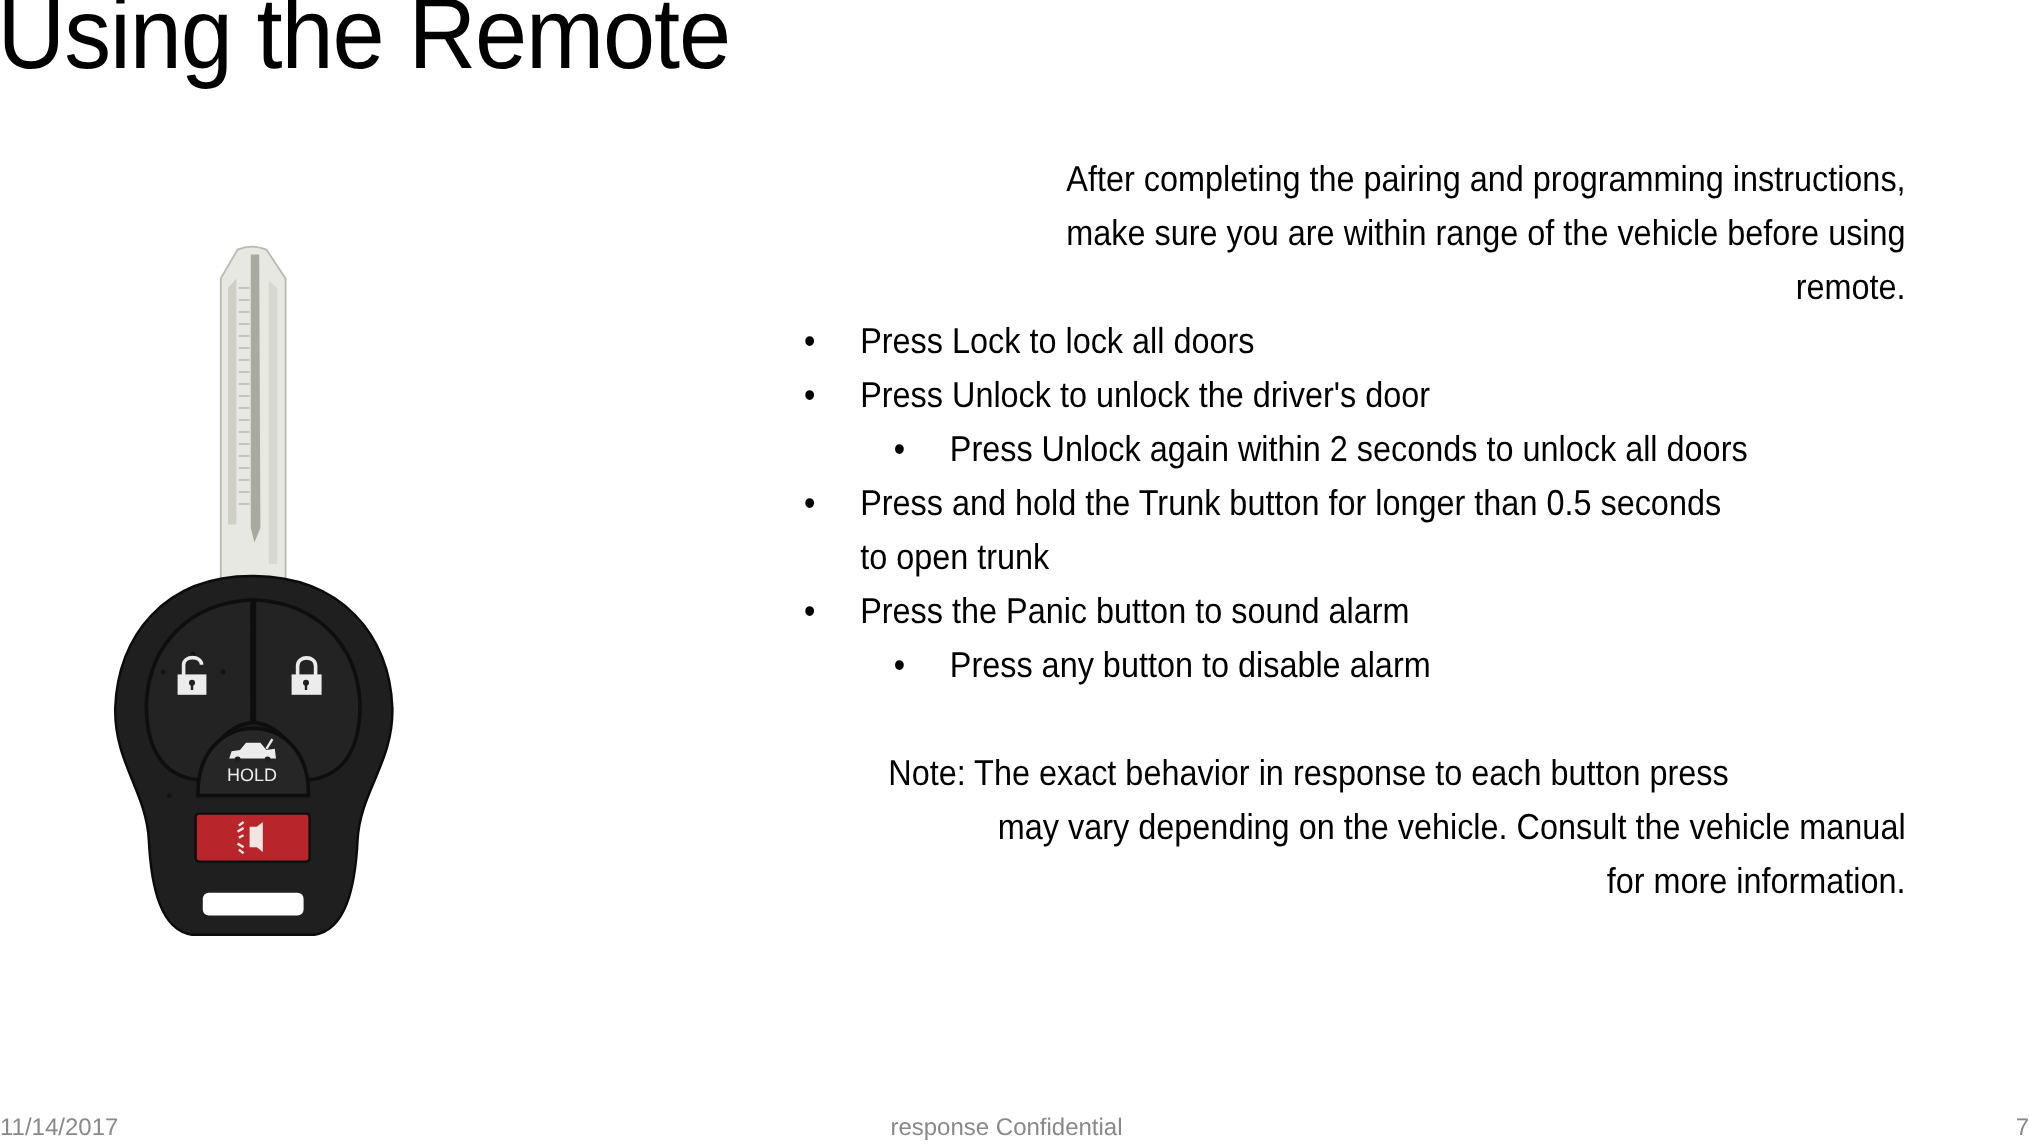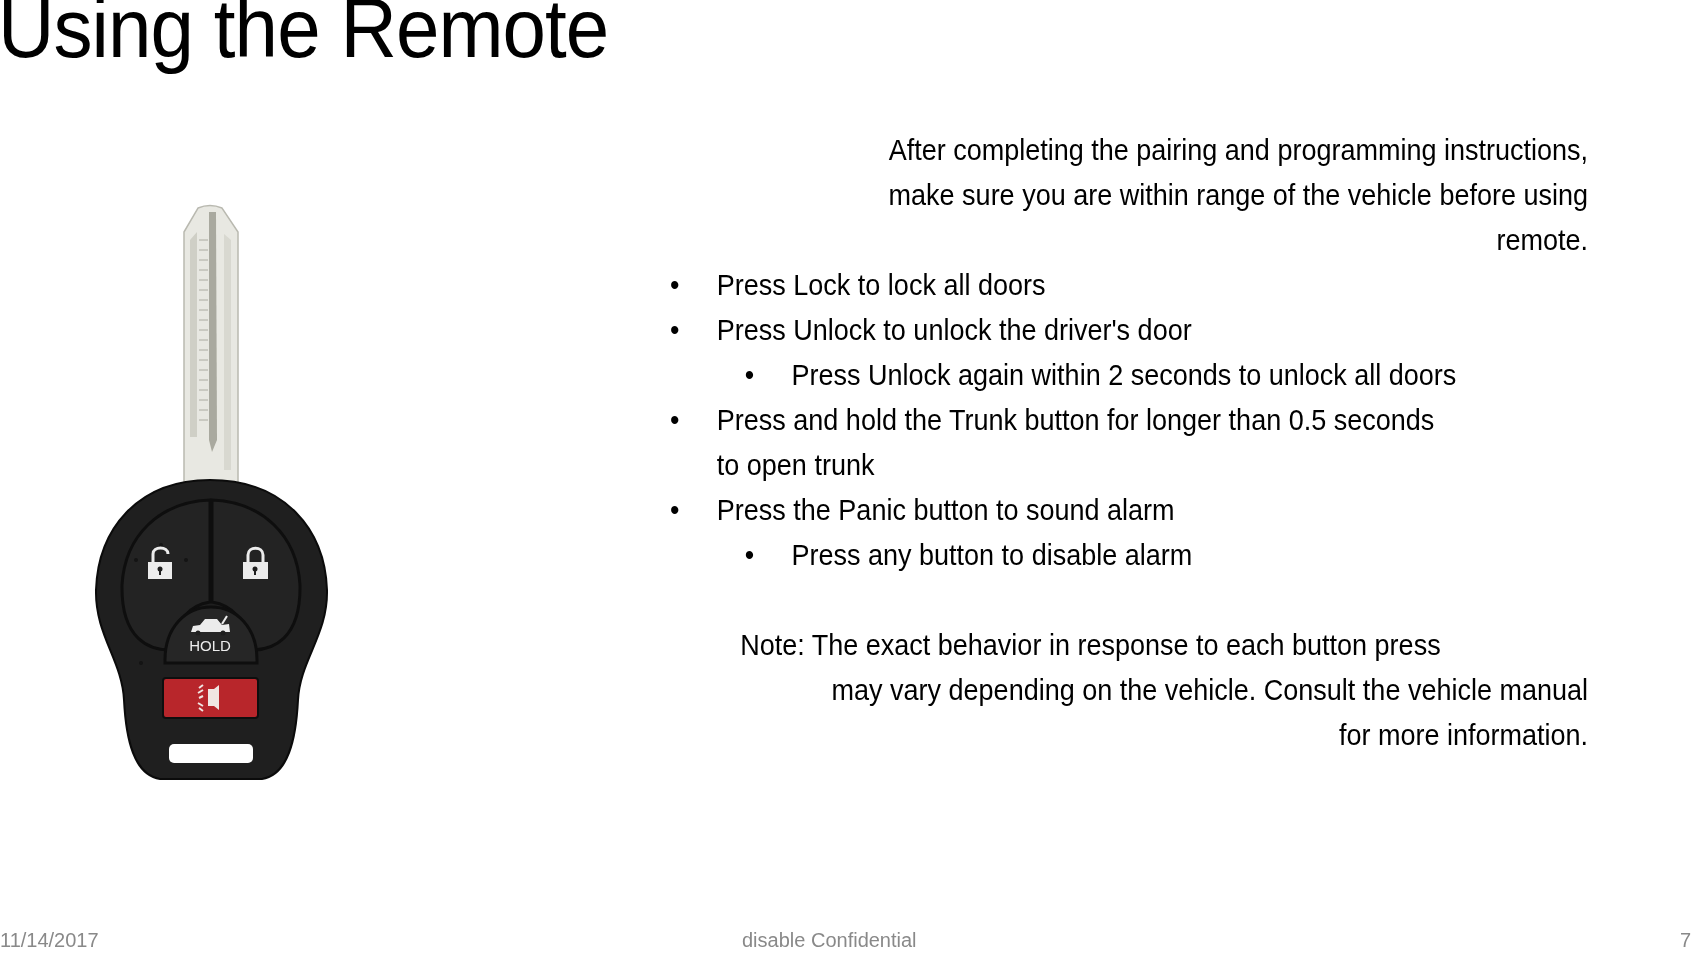--- a/index.html
+++ b/index.html
@@ -139,15 +139,15 @@
     <div class="line"></div>
 
     <div class="line note-first">
       <span class="txt">Note: The exact behavior in response to each button press</span>
     </div>
     <div class="line">may vary depending on the vehicle. Consult the vehicle manual</div>
     <div class="line">for more information.</div>
   </div>
 
   <div class="footer footer-date">11/14/2017</div>
-  <div class="footer footer-center">disable Confidential</div>
+  <div class="footer footer-center">response Confidential</div>
   <div class="footer footer-page">7</div>
 </div>
 
 </body></html>

